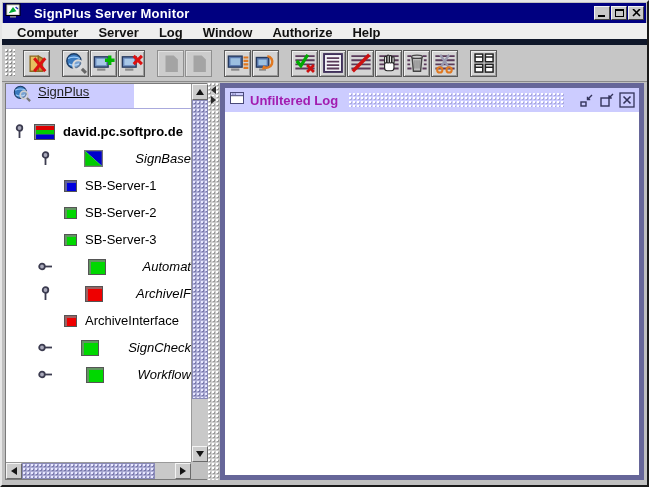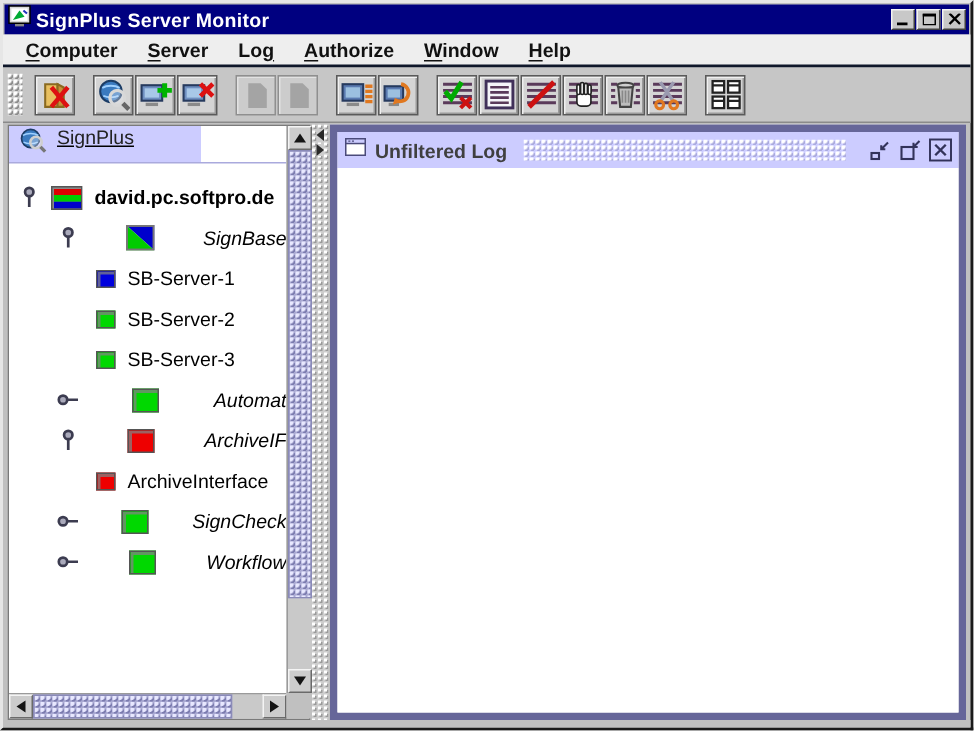--- a/index.html
+++ b/index.html
@@ -10,33 +10,33 @@
   }
   #win {
     width:649px; height:487px; background:#c0c0c0;
     border-top:2px solid #e6e6e6; border-left:2px solid #e6e6e6;
     border-right:2px solid #1a1a1a; border-bottom:2px solid #1a1a1a;
     display:flex; flex-direction:column;
   }
   
   .titlebar {
     height:20px; background:#000080; margin:1px 1px 0 1px;
-    display:flex; align-items:center; padding:0 2px; gap:3px; flex:0 0 auto;
+    display:flex; align-items:center; padding:0 2px; gap:13px; flex:0 0 auto;
   }
   .titlebar .title { color:#fff; font-weight:bold; font-size:13px; flex:1; letter-spacing:.2px; white-space:nowrap; }
   .winbtn {
     width:16px; height:14px; background:#c8c8c8; display:inline-flex; align-items:center; justify-content:center;
     border-top:1px solid #f2f2f2; border-left:1px solid #f2f2f2;
     border-right:1px solid #404040; border-bottom:1px solid #404040; margin-left:1px;
   }
   .winbtns { display:flex; }
   
   .menubar {
-    height:22px; background:#eeeeee; border-bottom:2px solid #0f172a;
-    display:flex; align-items:center; padding-left:5px; flex:0 0 auto;
+    height:22px; background:#eeeeee; border-bottom:6px solid #0f172a;
+    display:flex; padding-left:5px; flex:0 0 auto;
     font-weight:bold; font-size:13px; color:#111;
   }
   .menu-item { padding:2px 10px; white-space:nowrap; }
   .menu-item u { text-underline-offset:2px; }
   
   .toolbar {
     height:37px; background:#c6c6c6; border-bottom:1px solid #8a8a8a;
     display:flex; align-items:center; padding-left:3px; flex:0 0 auto;
   }
   .tb-handle {
@@ -116,21 +116,21 @@
   }
   .split-tri-left{width:0;height:0;border-top:4px solid transparent;border-bottom:4px solid transparent;border-right:5px solid #2a2a2a;background:#cdcdcd;}
   .split-tri-right{width:0;height:0;border-top:4px solid transparent;border-bottom:4px solid transparent;border-left:5px solid #2a2a2a;background:#cdcdcd;}
   
   .iframe-win {
     flex:1 1 auto; min-width:0; border:5px solid #666699; display:flex; flex-direction:column; background:#fff;
   }
   .iframe-title {
     height:24px; background:#ccccff; flex:0 0 auto; display:flex; align-items:center; padding:0 4px; gap:5px;
   }
-  .iframe-title .t { font-weight:bold; font-size:13px; color:#404040; white-space:nowrap; }
+  .iframe-title .t { font-weight:bold; font-size:13px; color:#a21caf; white-space:nowrap; }
   .iframe-texture {
     flex:1; height:14px; margin:0 6px;
     background-image:radial-gradient(circle at 1px 1px,#ffffff 35%,transparent 36%),radial-gradient(circle at 1px 1px,#aaaadd 35%,transparent 36%);
     background-size:4px 4px; background-position:0 0,1px 1px;
   }
   .if-btn { width:17px; height:17px; display:inline-flex; align-items:center; justify-content:center; margin-left:3px; }
   .iframe-content { flex:1; background:#fff; }
   
   .bottom-strip { height:5px; background:#c0c0c0; flex:0 0 auto; }
 </style>
@@ -173,22 +173,22 @@
             </svg>
           </span>
         </span>
       </span>
   </div>
 
   <div class="menubar" id="menubar">
       <span class="menu-item"><u>C</u>omputer</span>
       <span class="menu-item"><u>S</u>erver</span>
       <span class="menu-item">Lo<u>g</u></span>
+      <span class="menu-item"><u>W</u>indow</span>
       <span class="menu-item"><u>A</u>uthorize</span>
-      <span class="menu-item"><u>W</u>indow</span>
       <span class="menu-item"><u>H</u>elp</span>
     </div>
 
   <div class="toolbar">
     <span class="tb-handle"></span>
     <span id="tb-buttons" style="display:flex;align-items:center;">
         <span class="tb-btn">
           <span style="display: inline-flex;">
             <svg viewBox="0 0 16 16" width="22" height="22">
               <path d="M3 3 h6 v11 h-6 z" fill="#e8c060" stroke="#8a6a20"></path>

